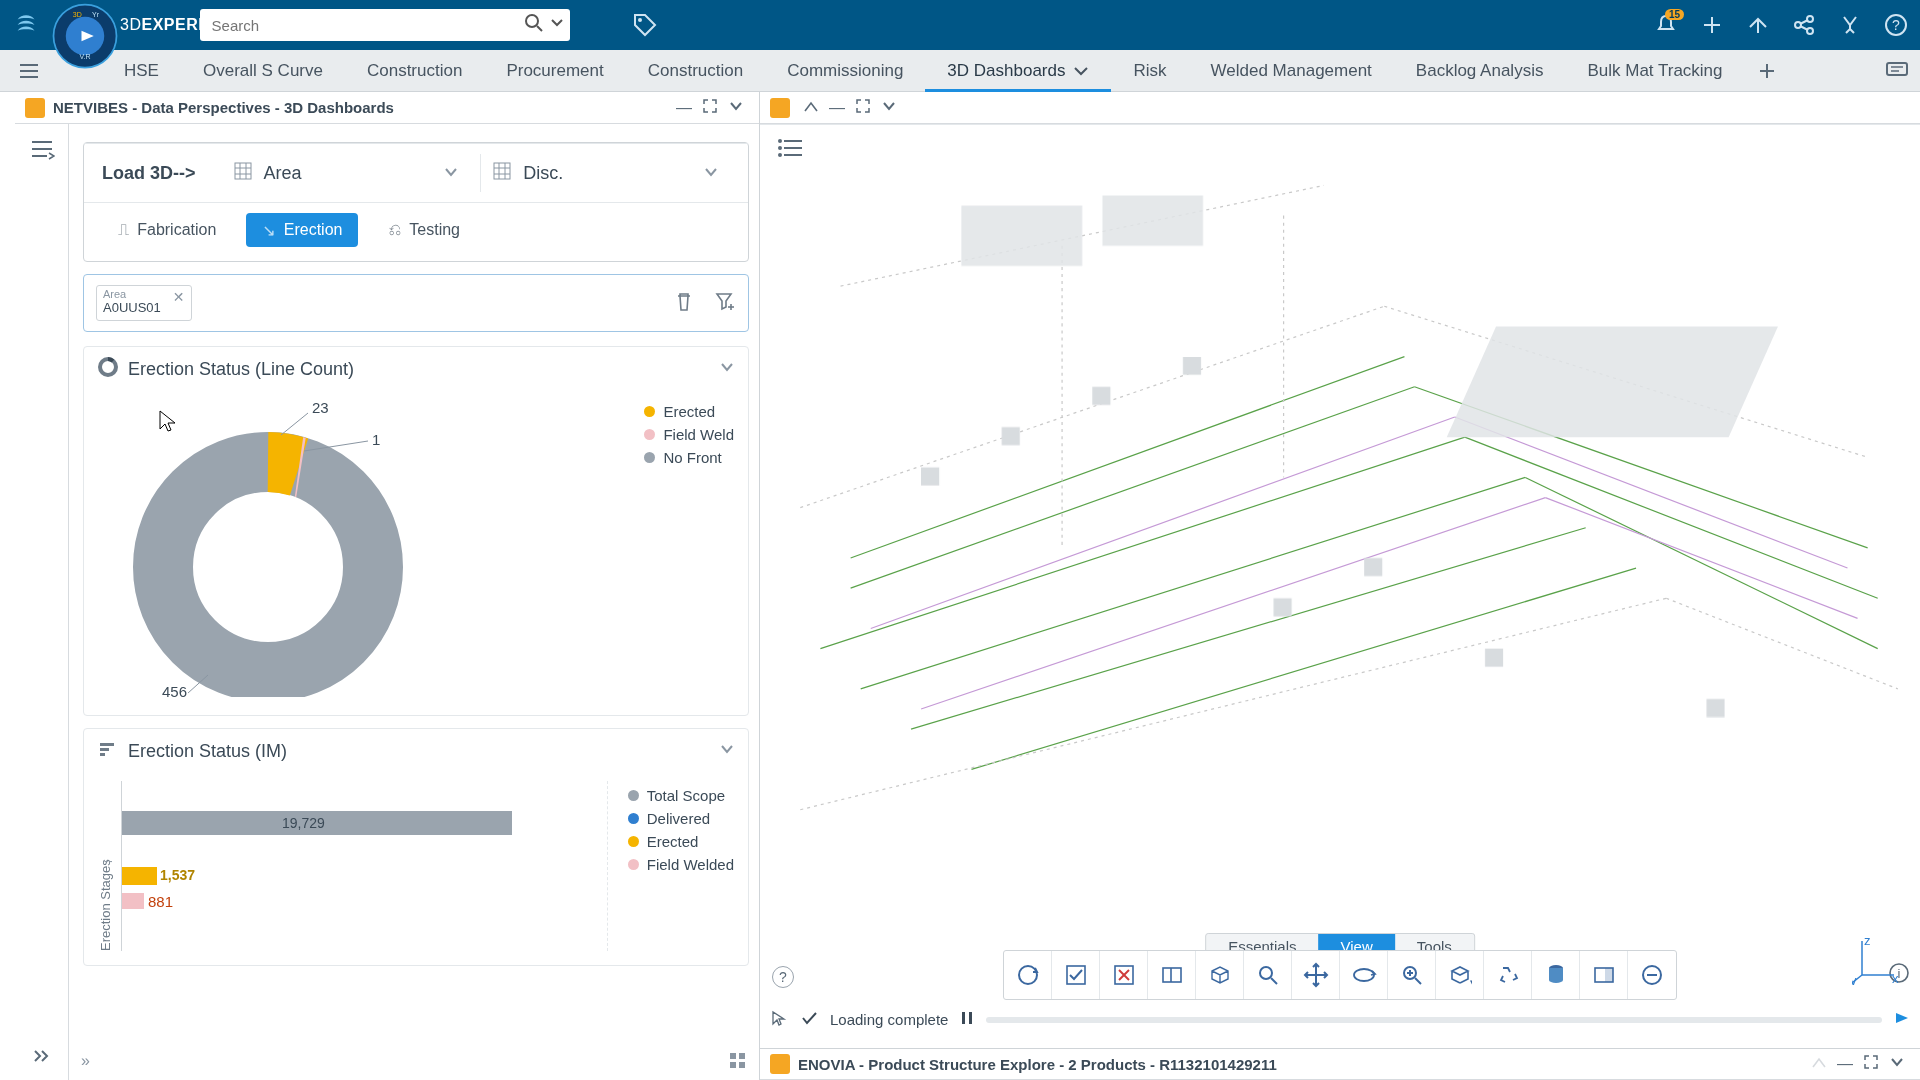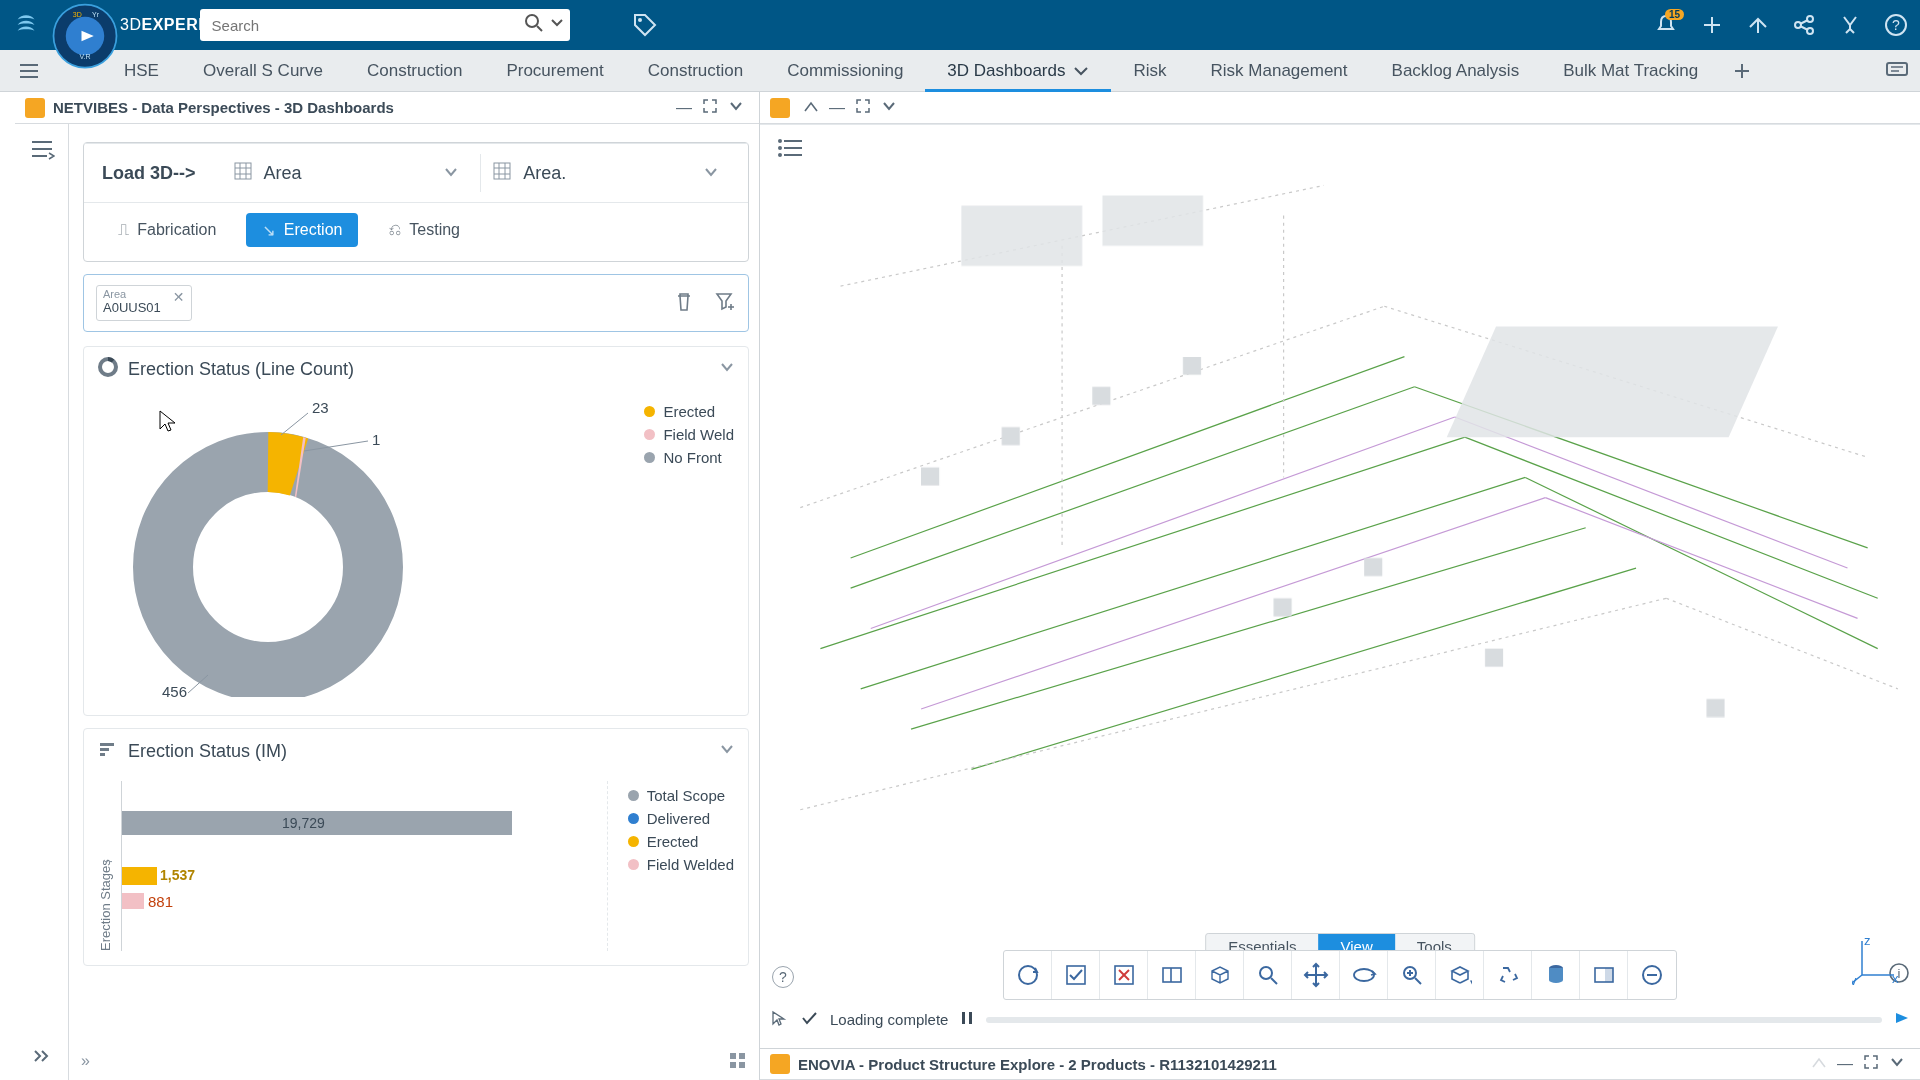--- a/index.html
+++ b/index.html
@@ -219,21 +219,21 @@
   <div class="tab active">
       <span>3D Dashboards</span>
     <svg width="16" height="16" style="margin-left:8px">
         <polyline points="2,5 8,11 14,5" fill="none" stroke="#475460" stroke-width="2"></polyline>
       </svg>
   </div>
   <div class="tab">
       <span>Risk</span>
     </div>
   <div class="tab">
-      <span>Risk Management</span>
+      <span>Welded Management</span>
     </div>
   <div class="tab">
       <span>Backlog Analysis</span>
     </div>
   <div class="tab">
       <span>Bulk Mat Tracking</span>
     </div>
   <div class="tab-add">
       <svg width="18" height="18">
         <line x1="9" y1="2" x2="9" y2="16" stroke="#5a6a78" stroke-width="2"></line>
@@ -297,21 +297,21 @@
                   </svg></span>
             </div>
             <div class="pseudo-select div">
               <span class="grid-ic"><svg width="18" height="18">
                     <rect x="1" y="1" width="16" height="16" fill="none" stroke="#8a96a2"></rect>
                     <line x1="1" y1="6" x2="17" y2="6" stroke="#8a96a2"></line>
                     <line x1="1" y1="12" x2="17" y2="12" stroke="#8a96a2"></line>
                     <line x1="6" y1="1" x2="6" y2="17" stroke="#8a96a2"></line>
                     <line x1="12" y1="1" x2="12" y2="17" stroke="#8a96a2"></line>
                   </svg></span>
-              <span>Area.</span>
+              <span>Disc.</span>
               <span class="chev"><svg width="14" height="14">
                     <polyline points="2,4 7,10 12,4" fill="none" stroke="#8a96a2" stroke-width="2"></polyline>
                   </svg></span>
             </div>
           </div>
           <div class="seg-tabs">
             <div class="seg">
                 <span class="seg-ic">⎍</span>
                 <span>Fabrication</span>
               </div>

